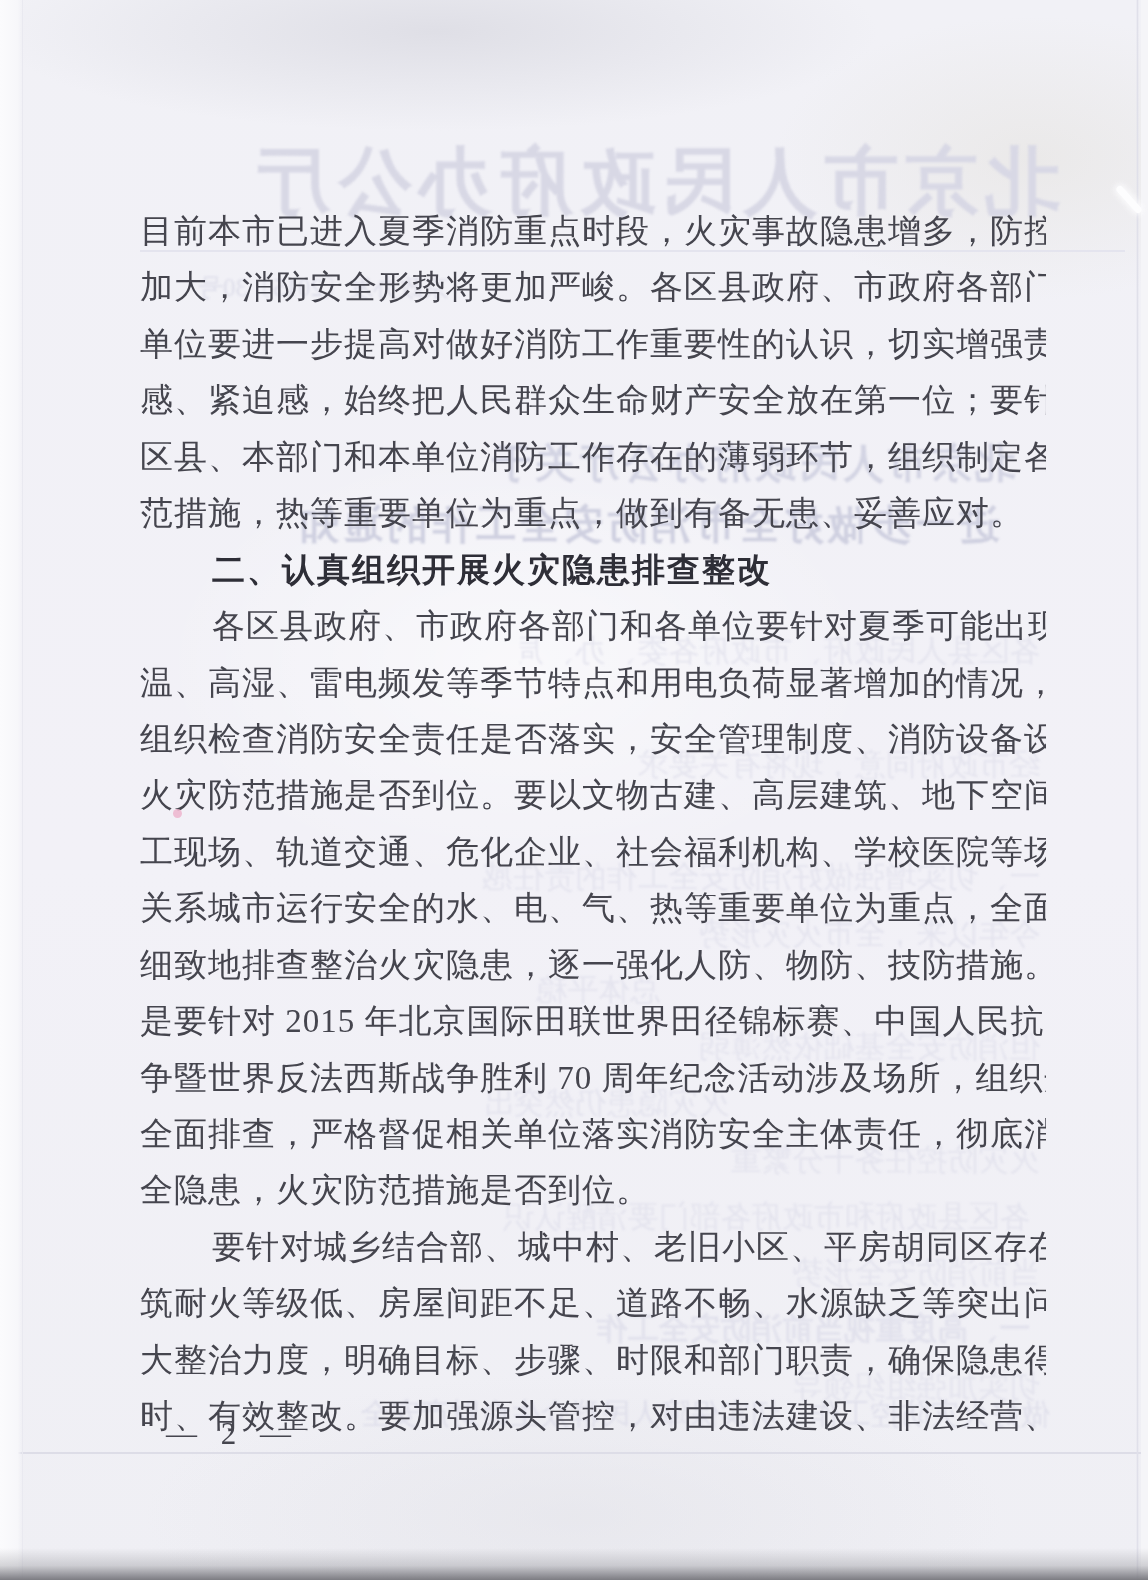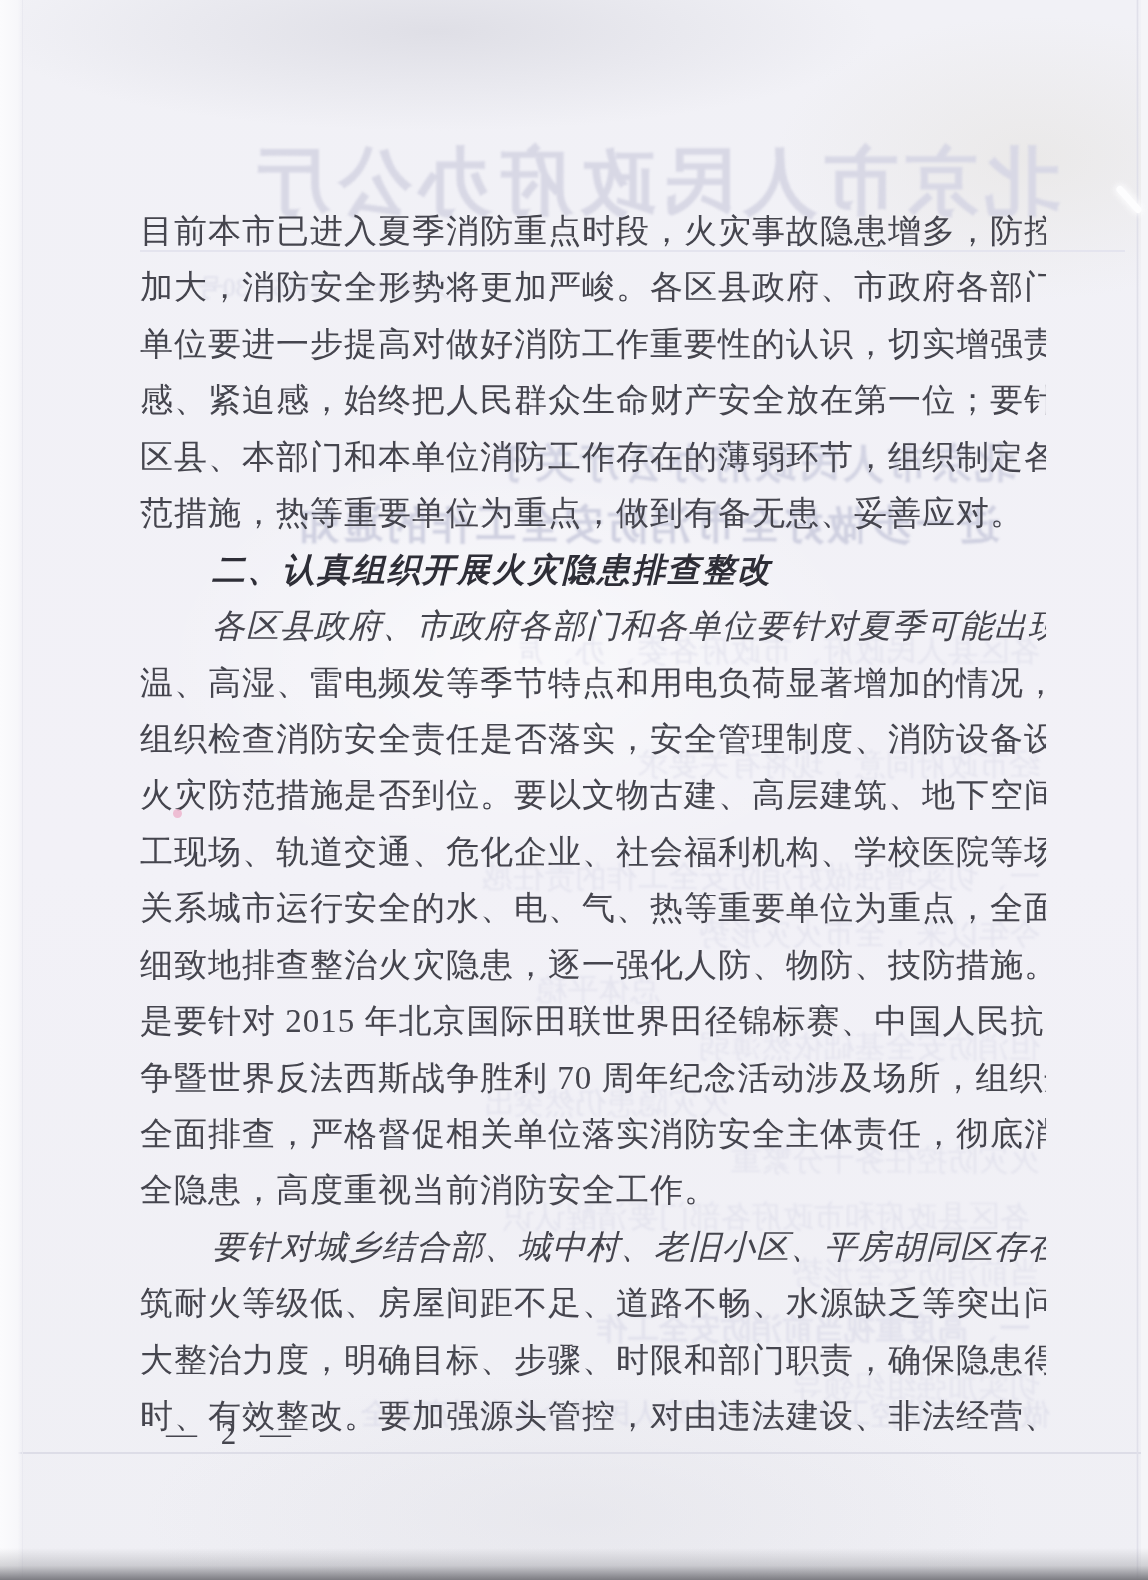--- a/index.html
+++ b/index.html
@@ -36,21 +36,21 @@
   .bleed-doc-number{left:168px;top:271px;width:310px;font-size:25px;color:#dedeea;filter:blur(0.8px);}
   .bleed-rule{position:absolute;left:140px;top:250px;width:985px;height:2px;background:#e4e4ee;}
   .bleed-subject1{left:468px;top:436px;width:566px;font-size:40px;font-weight:700;letter-spacing:4px;color:#d3d4e3;}
   .bleed-subject2{left:262px;top:497px;width:770px;font-size:40px;font-weight:700;letter-spacing:4px;color:#cfd0e0;}
   .frag{position:absolute;transform:scaleX(-1);white-space:nowrap;overflow:hidden;
     color:#dcdce9;font-size:31px;filter:blur(0.9px);opacity:0.6;}
   
   .body-text{position:absolute;left:140px;top:203px;width:906px;
     color:var(--ink,#45454e);font-size:33px;}
   .line{height:56.45px;line-height:56.45px;white-space:nowrap;overflow:hidden;letter-spacing:1px;}
-  .line.indent{padding-left:72px;font-style:italic;}
+  .line.indent{padding-left:72px;}
   .line.heading{font-weight:700;color:var(--ink-strong,#2e2e37);letter-spacing:2px;}
   .page-number{position:absolute;left:166px;top:1416px;color:var(--ink,#45454e);
     font-size:31px;letter-spacing:8px;white-space:nowrap;}
 </style>
 </head>
 <body>
 
 <div class="page">
 
   <div class="bleed bleed-header-title">北京市人民政府办公厅</div>
@@ -85,21 +85,21 @@
       <div class="line indent">各区县政府、市政府各部门和各单位要针对夏季可能出现高</div>
       <div class="line">温、高湿、雷电频发等季节特点和用电负荷显著增加的情况，认真</div>
       <div class="line">组织检查消防安全责任是否落实，安全管理制度、消防设备设施和</div>
       <div class="line">火灾防范措施是否到位。要以文物古建、高层建筑、地下空间、施</div>
       <div class="line">工现场、轨道交通、危化企业、社会福利机构、学校医院等场所以及</div>
       <div class="line">关系城市运行安全的水、电、气、热等重要单位为重点，全面、深入、</div>
       <div class="line">细致地排查整治火灾隐患，逐一强化人防、物防、技防措施。特别</div>
       <div class="line">是要针对 2015 年北京国际田联世界田径锦标赛、中国人民抗日战</div>
       <div class="line">争暨世界反法西斯战争胜利 70 周年纪念活动涉及场所，组织开展</div>
       <div class="line">全面排查，严格督促相关单位落实消防安全主体责任，彻底消除安</div>
-      <div class="line">全隐患，高度重视当前消防安全工作。</div>
+      <div class="line">全隐患，火灾防范措施是否到位。</div>
       <div class="line indent">要针对城乡结合部、城中村、老旧小区、平房胡同区存在的建</div>
       <div class="line">筑耐火等级低、房屋间距不足、道路不畅、水源缺乏等突出问题，加</div>
       <div class="line">大整治力度，明确目标、步骤、时限和部门职责，确保隐患得到及</div>
       <div class="line">时、有效整改。要加强源头管控，对由违法建设、非法经营、群租房</div>
     </div>
 
   <div class="page-number">— 2 —</div>
   <div class="footer-rule"></div>
 
   <div class="edge-left"></div>

